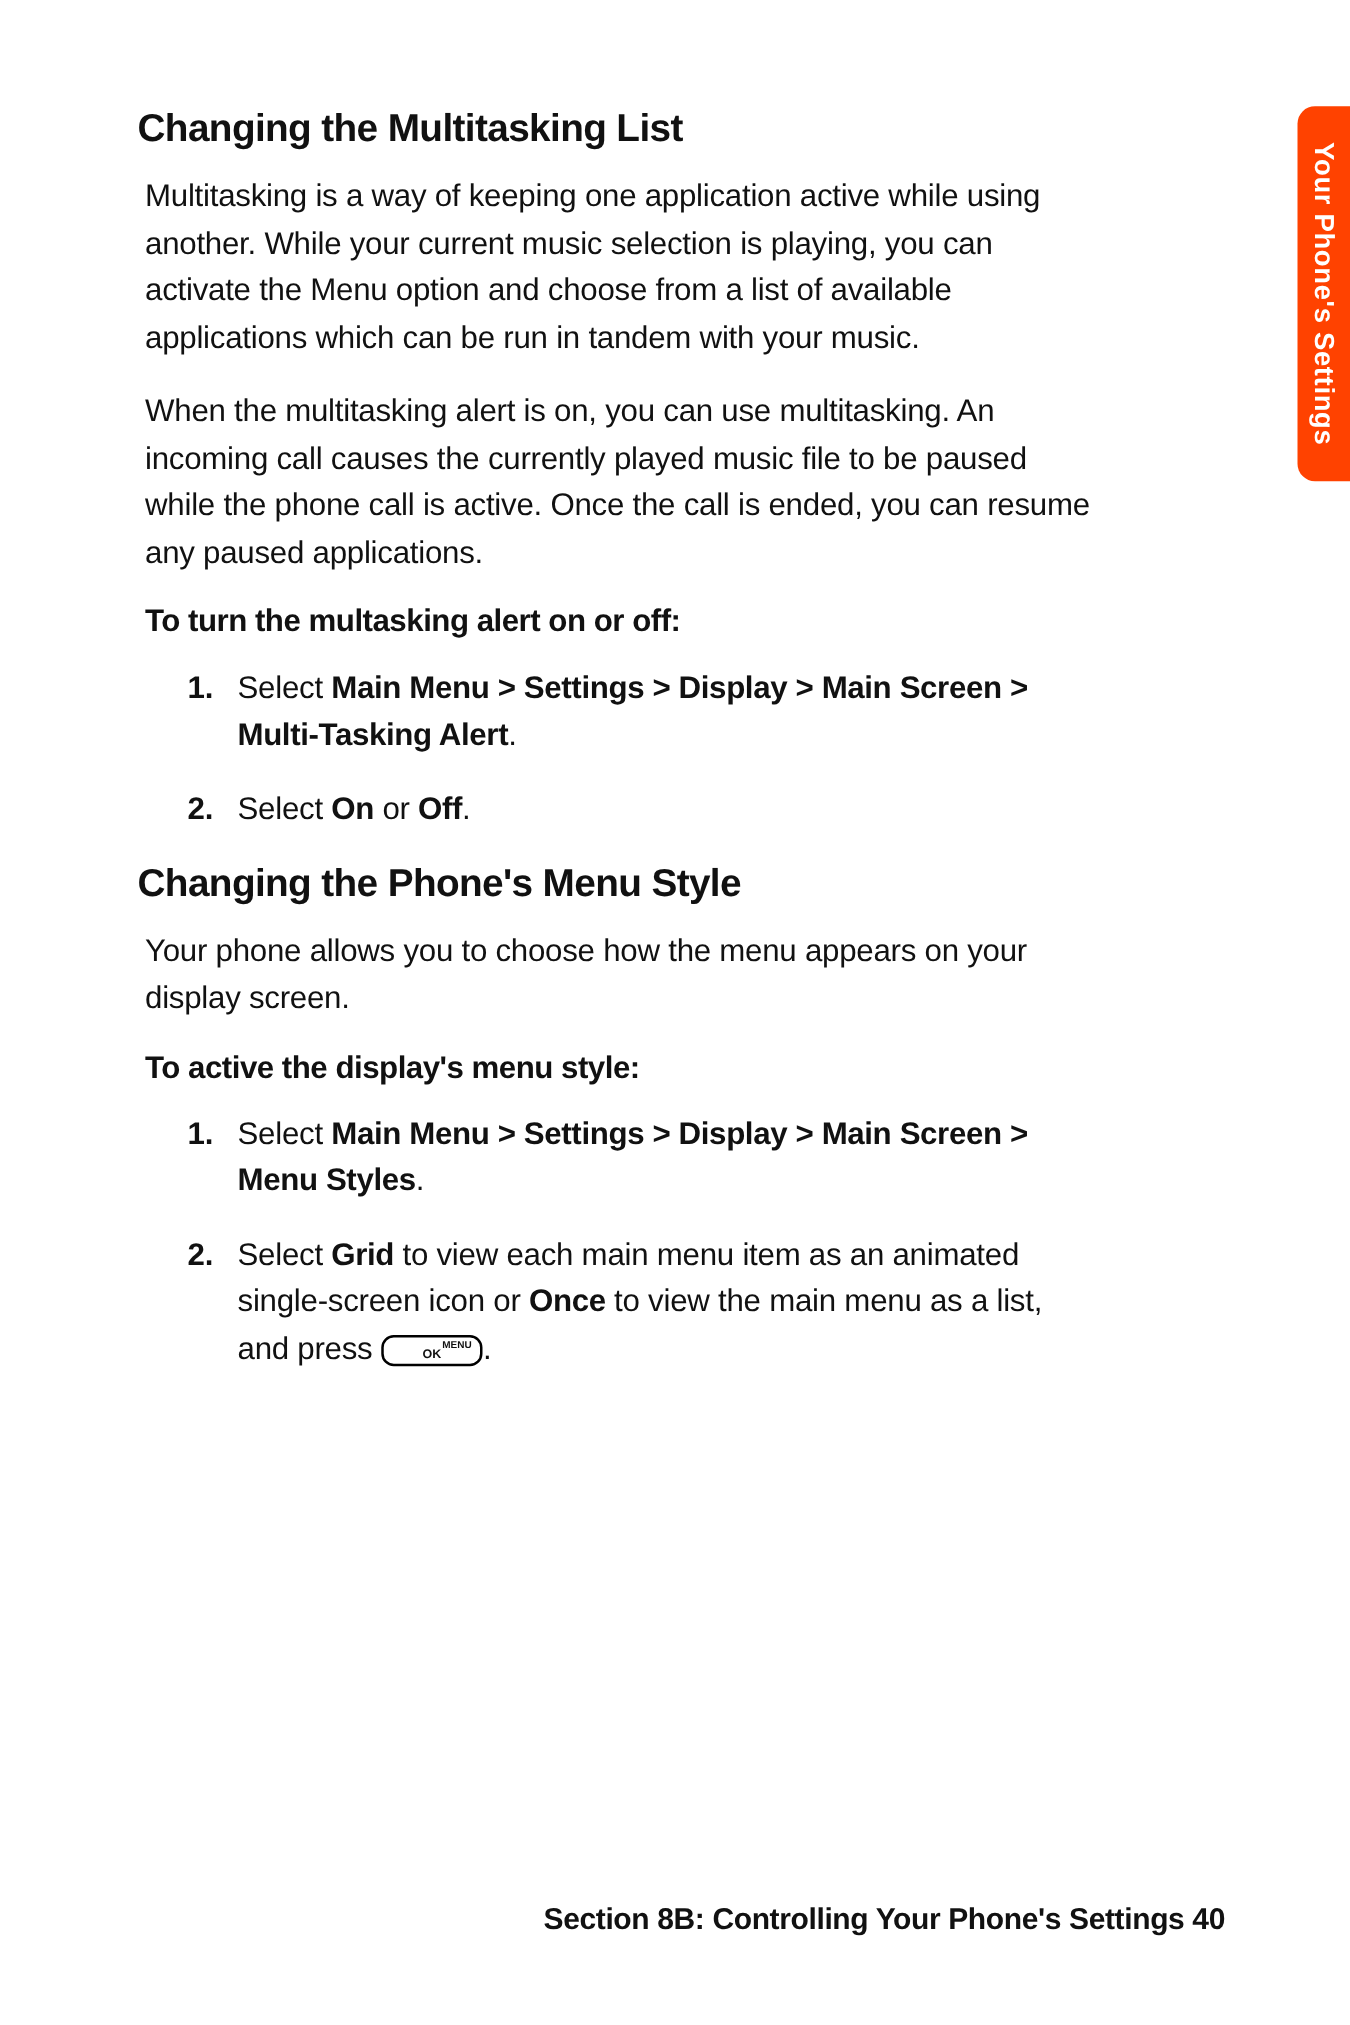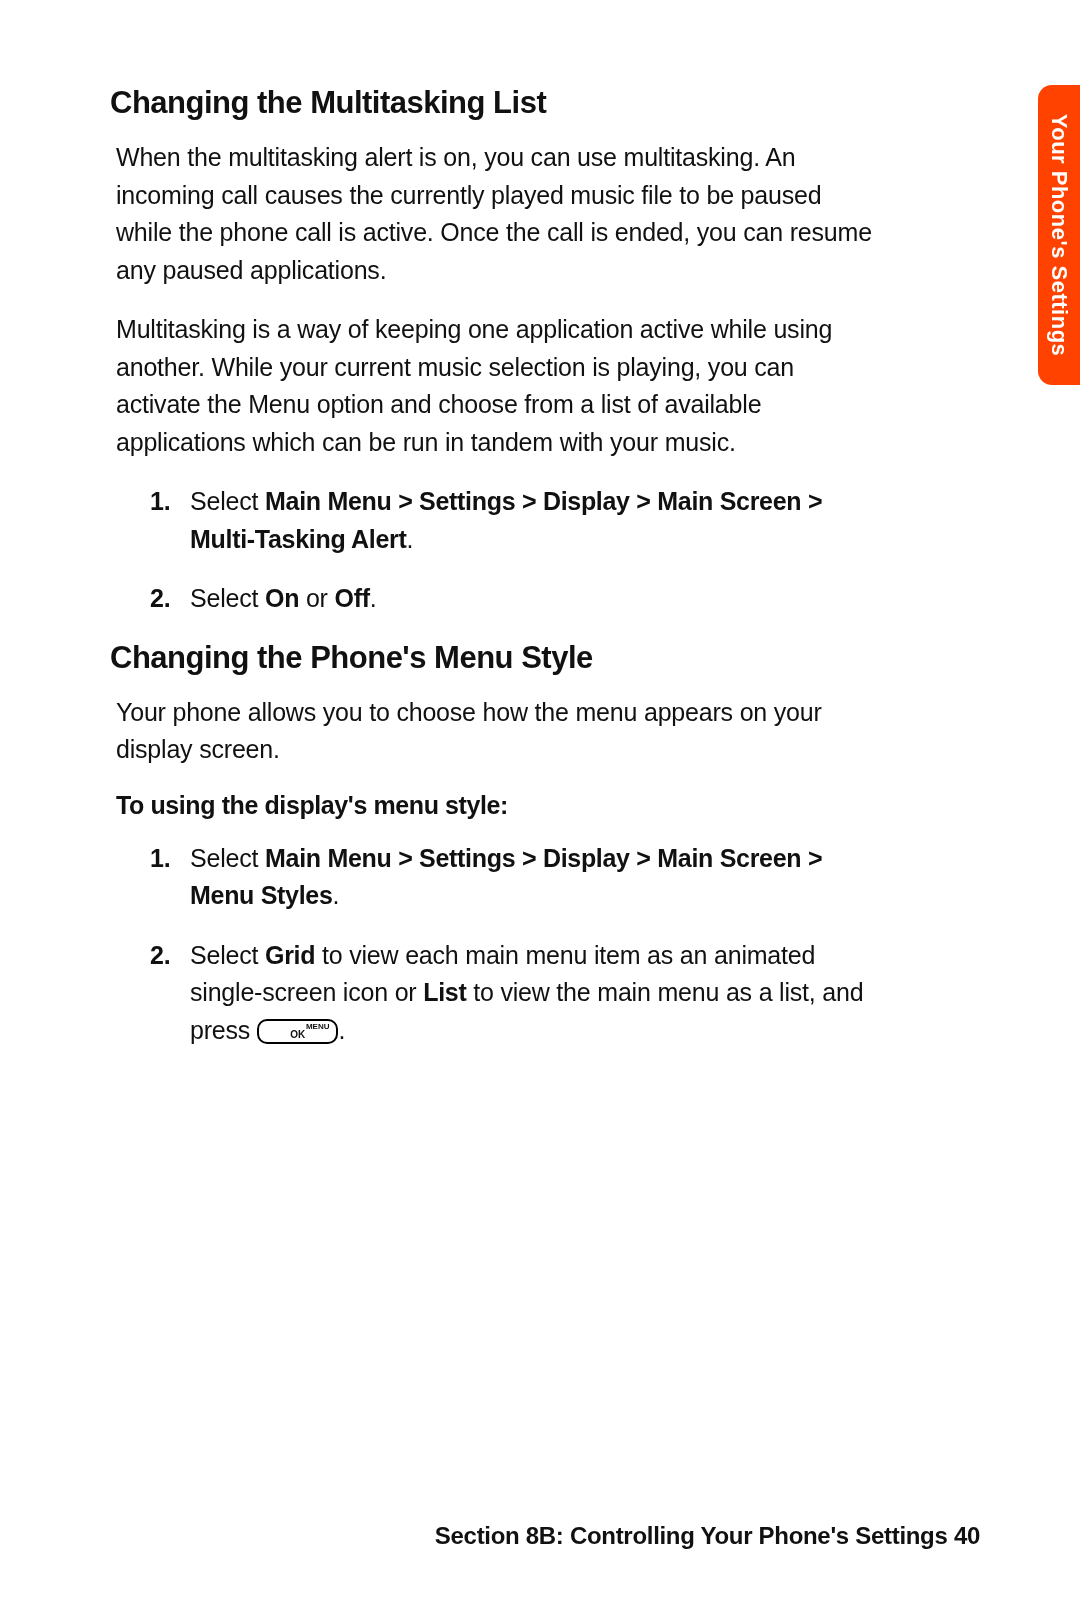--- a/index.html
+++ b/index.html
@@ -102,49 +102,50 @@
 <div class="page">
 
   <div class="side-tab">
     <span>Your Phone's Settings</span>
   </div>
 
   <div class="content">
 
     <h2 class="section-heading">Changing the Multitasking List</h2>
 
+    <p class="body">Multitasking is a way of keeping one application active while using another. While your current music selection is playing, you can activate the Menu option and choose from a list of available applications which can be run in tandem with your music.</p>
     <p class="body"> When the multitasking alert is on, you can use multitasking. An incoming call causes the currently played music file to be paused while the phone call is active. Once the call is ended, you can resume any paused applications.</p>
-    <p class="body">Multitasking is a way of keeping one application active while using another. While your current music selection is playing, you can activate the Menu option and choose from a list of available applications which can be run in tandem with your music.</p>
 
+    <p class="lead-in">To turn the multasking alert on or off:</p>
 
     <ol class="steps">
       <li>
         <span class="n">1.</span>
         <span>Select </span><span class="b">Main Menu &gt; Settings &gt; Display &gt; Main Screen &gt; Multi-Tasking Alert</span><span>.</span>
       </li>
       <li>
         <span class="n">2.</span>
         <span>Select </span><span class="b">On</span><span> or </span><span class="b">Off</span><span>.</span>
       </li>
     </ol>
 
     <h2 class="section-heading second">Changing the Phone's Menu Style</h2>
 
     <p class="body">Your phone allows you to choose how the menu appears on your display screen.</p>
 
-    <p class="lead-in">To using the display's menu style:</p>
+    <p class="lead-in">To active the display's menu style:</p>
 
     <ol class="steps">
       <li>
         <span class="n">1.</span>
         <span>Select </span><span class="b">Main Menu &gt; Settings &gt; Display &gt; Main Screen &gt; Menu Styles</span><span>.</span>
       </li>
       <li>
         <span class="n">2.</span>
-        <span>Select </span><span class="b">Grid</span><span> to view each main menu item as an animated single-screen icon or </span><span class="b">List</span><span> to view the main menu as a list, and press </span><span class="key"><span class="kt">MENU</span><span class="kb">OK</span></span><span>.</span>
+        <span>Select </span><span class="b">Grid</span><span> to view each main menu item as an animated single-screen icon or </span><span class="b">Once</span><span> to view the main menu as a list, and press </span><span class="key"><span class="kt">MENU</span><span class="kb">OK</span></span><span>.</span>
       </li>
     </ol>
 
   </div>
 
   <div class="footer">
     <span>Section 8B: Controlling Your Phone's Settings</span>
     <span class="pn">40</span>
   </div>
 

